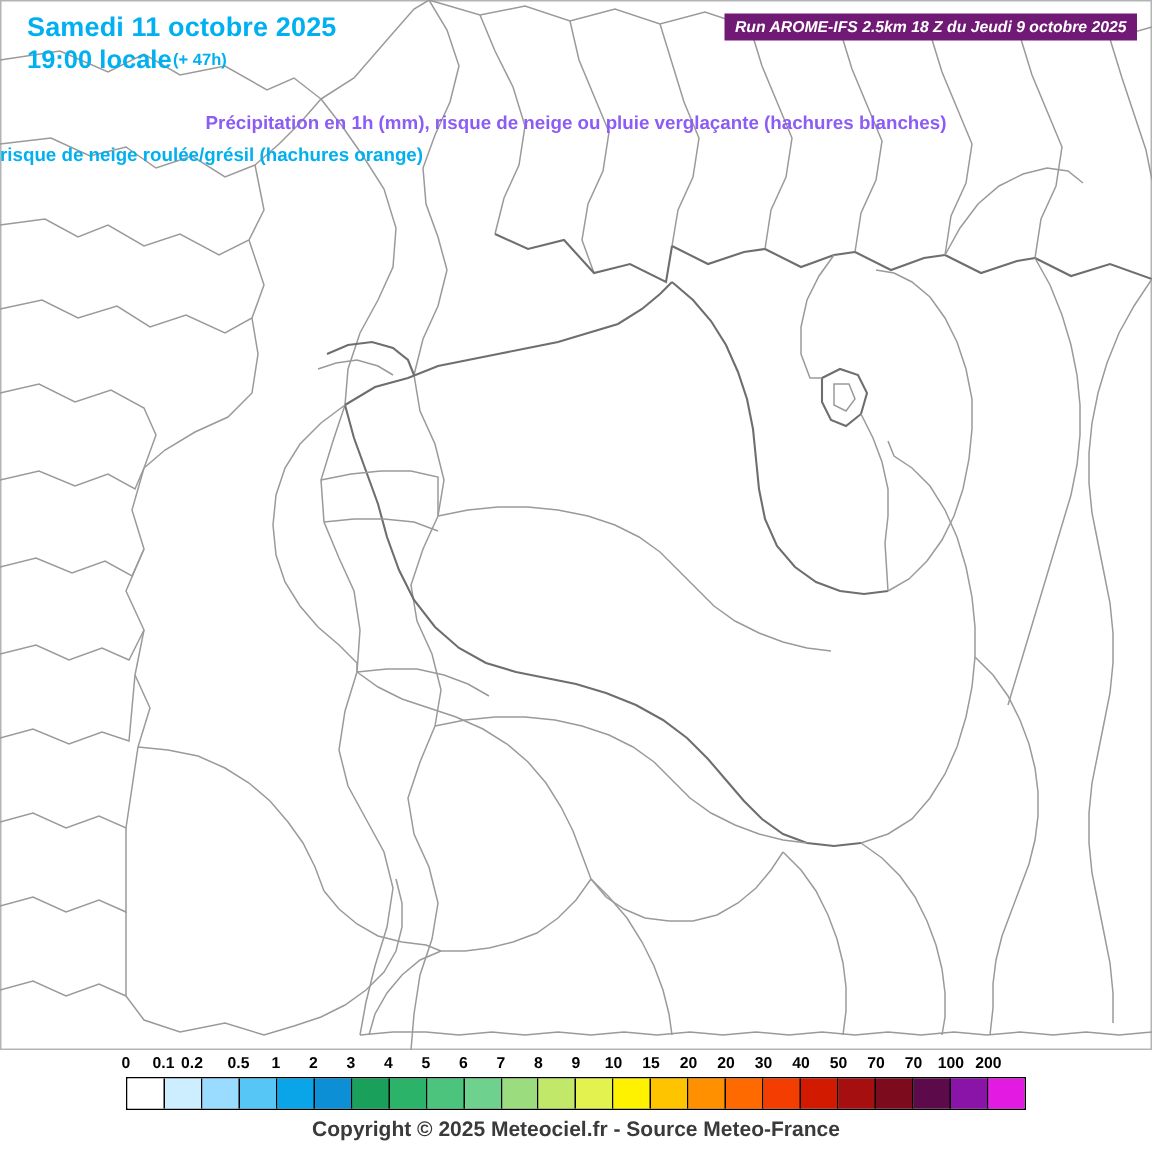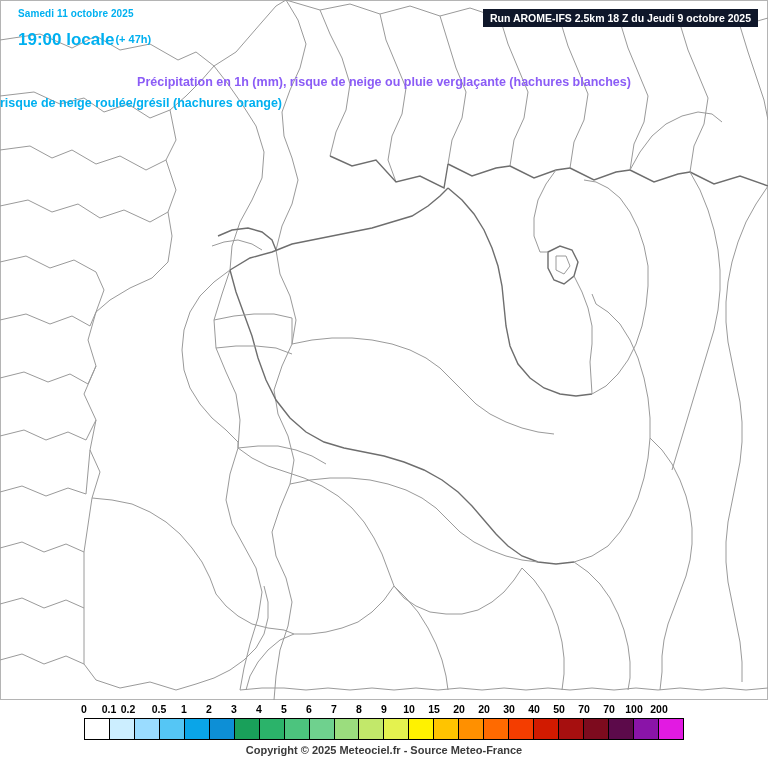--- a/index.html
+++ b/index.html
@@ -19,21 +19,21 @@
     left: 0; top: 0;
     width: 768px;
     height: 768px;
     background: #ffffff;
   }
   
   .hdr-date {
     position: absolute;
     left: 18px;
     top: 8px;
-    font-size: 10px;
+    font-size: 18px;
     font-weight: bold;
     color: #00b0f0;
     letter-spacing: 0.1px;
     white-space: nowrap;
   }
   .hdr-time {
     position: absolute;
     left: 18px;
     top: 30px;
     font-size: 17px;
@@ -44,26 +44,27 @@
   .hdr-time .lead {
     font-size: 11px;
     font-weight: bold;
     vertical-align: 2px;
     margin-left: 1px;
   }
   .hdr-run {
     position: absolute;
     right: 10px;
     top: 9px;
-    background: #0f172a;
+    background: #701a75;
     color: #ffffff;
     font-size: 10.5px;
     font-weight: bold;
     padding: 3px 7px 3px 7px;
     white-space: nowrap;
+    font-style: italic;
   }
   .hdr-param-1 {
     position: absolute;
     left: 0;
     width: 768px;
     top: 75px;
     text-align: center;
     font-size: 12.5px;
     font-weight: bold;
     color: #8b5cf6;
@@ -125,21 +126,21 @@
     font-weight: bold;
     color: #000000;
     white-space: nowrap;
   }
   .copyright {
     position: absolute;
     left: 0;
     width: 768px;
     top: 744px;
     text-align: center;
-    font-size: 11px;
+    font-size: 14px;
     font-weight: bold;
     color: #3a3a3a;
     white-space: nowrap;
   }
   .border-line {
     fill: none;
     stroke: #9a9a9a;
     stroke-width: 1;
   }
   .border-line-strong {

